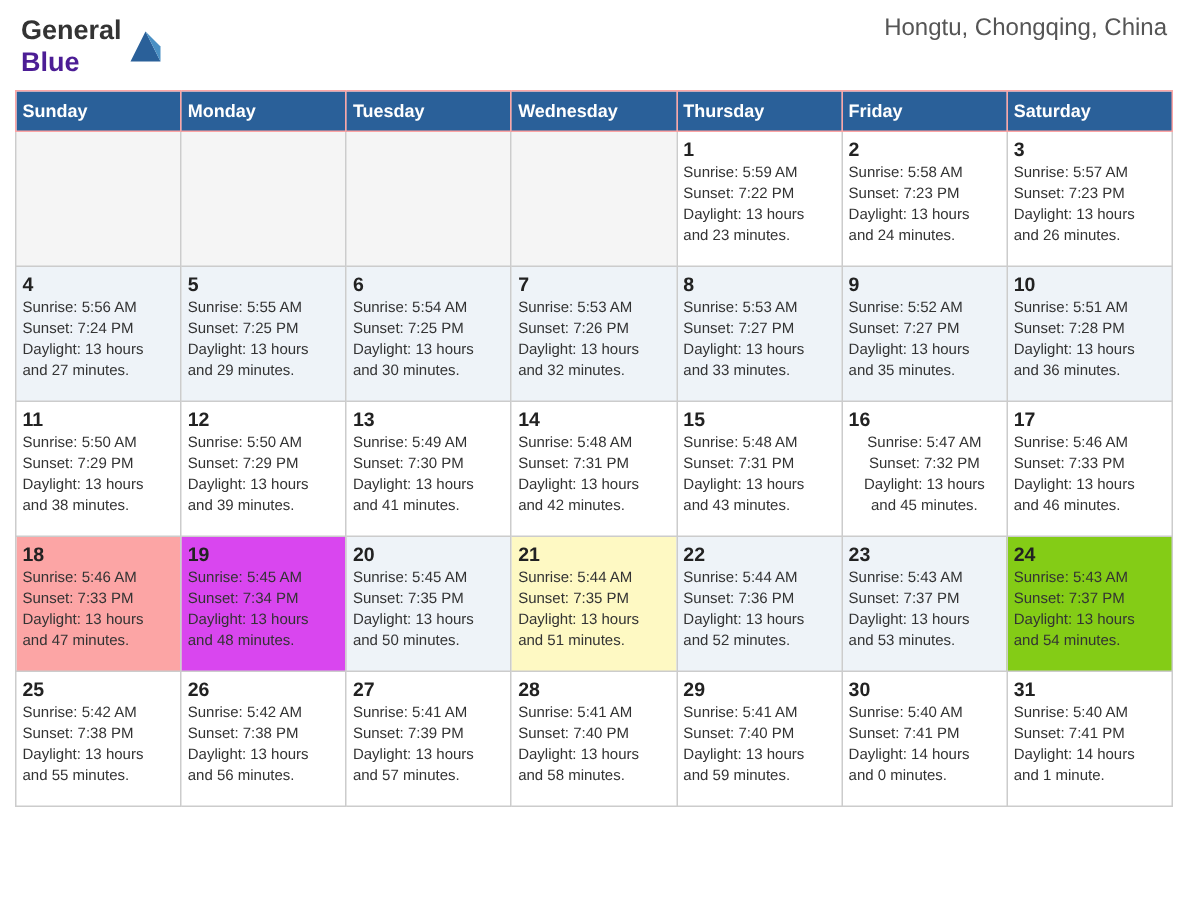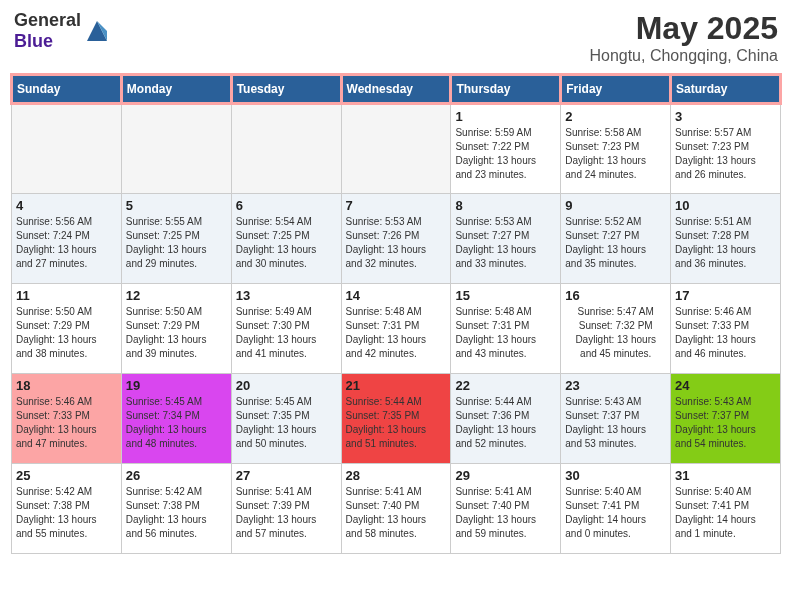--- a/index.html
+++ b/index.html
@@ -52,21 +52,21 @@
       width: 100%;
       border-collapse: collapse;
       font-size: 11px;
     }
     .calendar th {
       background: #2a6099;
       color: #fff;
       padding: 6px 4px;
       text-align: left;
       font-size: 12px;
-      border: 3px solid #fca5a5;
+      border: 1px solid #fca5a5;
     }
     .calendar td {
       border: 1px solid #ccc;
       vertical-align: top;
       padding: 4px 4px;
       width: 110px;
       min-height: 80px;
       height: 90px;
       background: #fff;
     }
@@ -97,21 +97,20 @@
     <div>
       <span class="logo-text-general">General</span><br>
       <span class="logo-text-blue">Blue</span>
     </div>
     <svg class="logo-icon" viewBox="0 0 28 28">
       <polygon points="4,24 14,4 24,24" fill="#2a6099"></polygon>
       <polygon points="14,4 24,14 24,24" fill="#4a90c4"></polygon>
     </svg>
   </div>
   <div class="title-block">
-    <div class="month-year">May 2025</div>
     <div class="location">Hongtu, Chongqing, China</div>
   </div>
 </div>
 
 <table class="calendar">
   <thead>
     <tr>
     <th>Sunday</th>
         <th>Monday</th>
         <th>Tuesday</th>
@@ -266,21 +265,21 @@
 Daylight: 13 hours
 and 48 minutes.</div>
         </td>
         <td style="background: rgb(238, 243, 248);">
           <span class="day-num">20</span>
           <div class="day-detail" style="white-space: pre-line;">Sunrise: 5:45 AM
 Sunset: 7:35 PM
 Daylight: 13 hours
 and 50 minutes.</div>
         </td>
-        <td style="background: #ef4444;">
+        <td style="background: #fef9c3;">
           <span class="day-num">21</span>
           <div class="day-detail" style="white-space: pre-line;">Sunrise: 5:44 AM
 Sunset: 7:35 PM
 Daylight: 13 hours
 and 51 minutes.</div>
         </td>
         <td style="background: rgb(238, 243, 248);">
           <span class="day-num">22</span>
           <div class="day-detail" style="white-space: pre-line;">Sunrise: 5:44 AM
 Sunset: 7:36 PM

